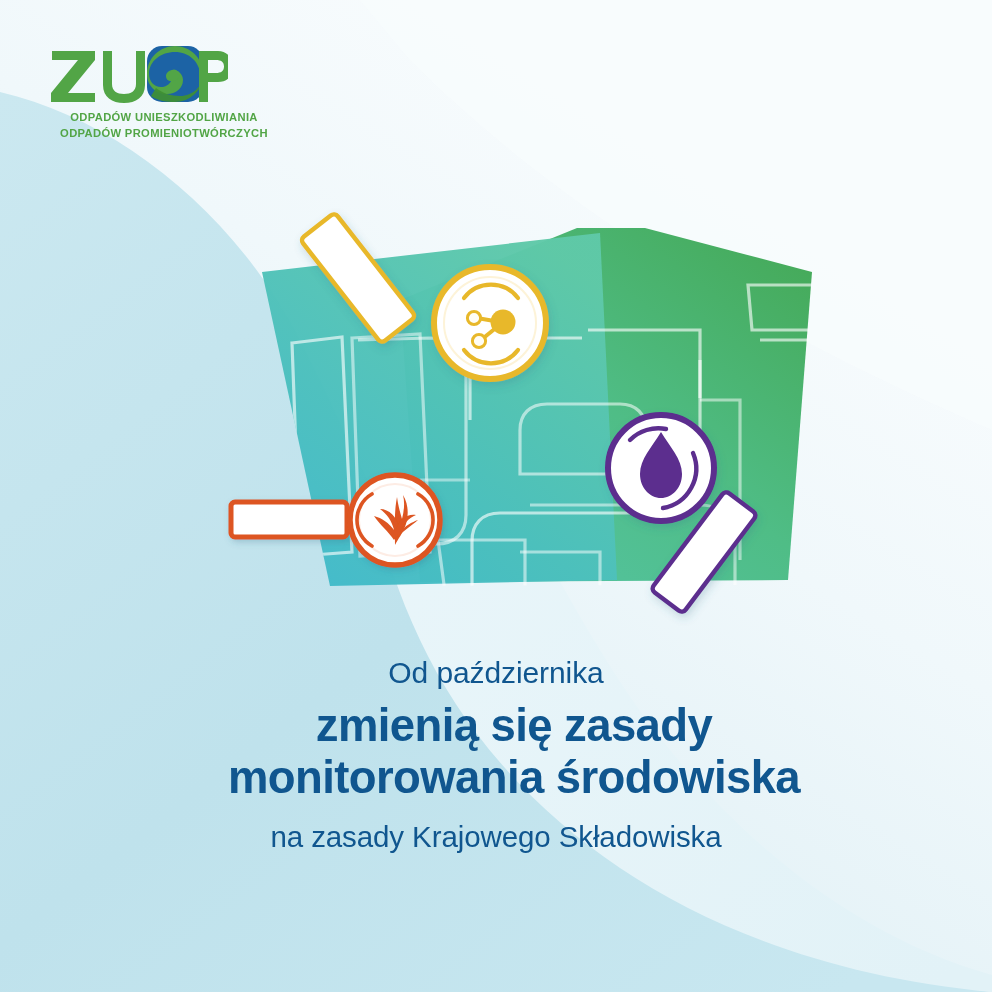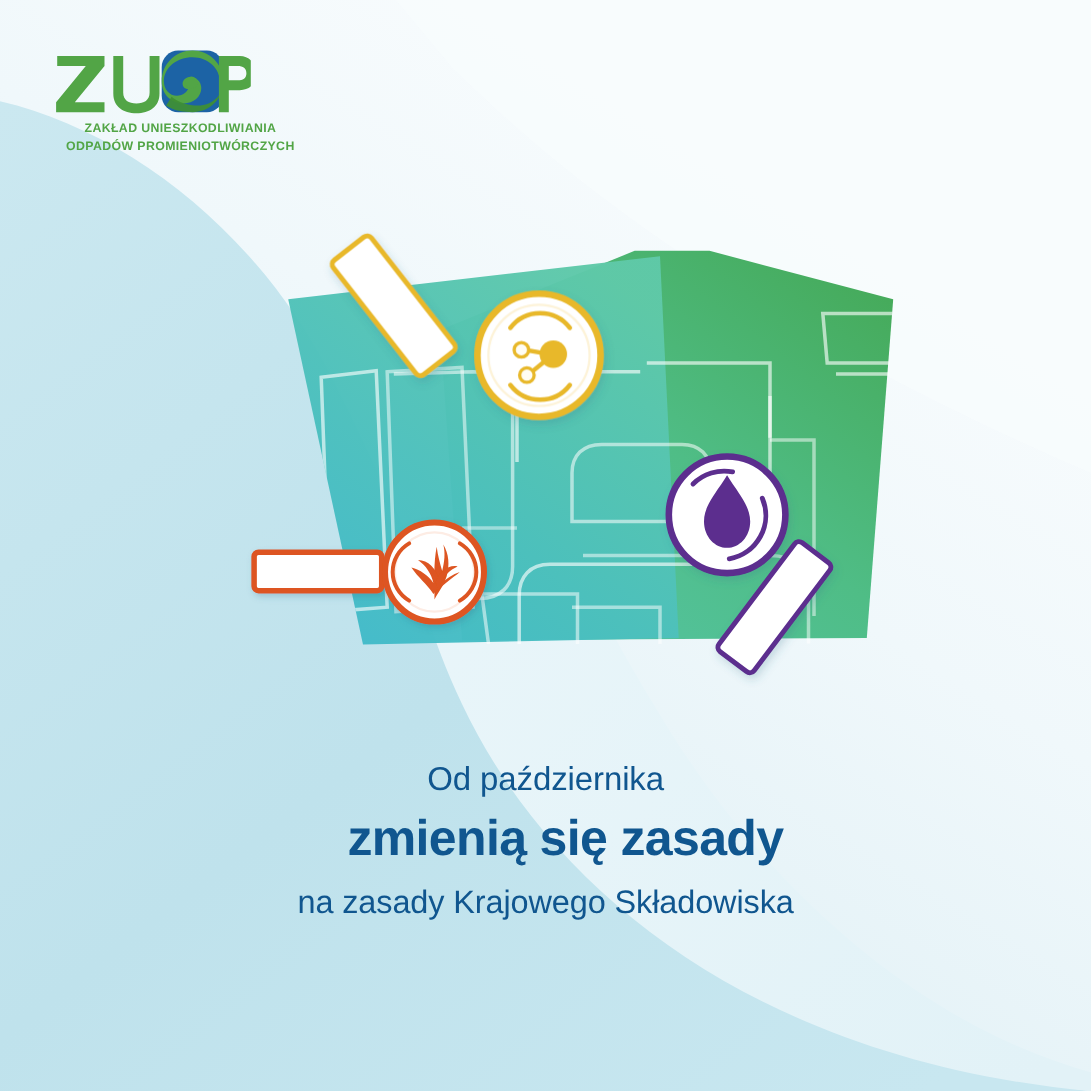--- a/index.html
+++ b/index.html
@@ -44,21 +44,20 @@
     pointer-events:none;
   }
 
   
   #copy {
     position:absolute; left:0; top:652px;
     width:992px;
     text-align:center;
     z-index:50;
     color:#10568f;
-    margin-top:36px;
   }
   #copy .kicker {
     font-size:30px;
     line-height:42px;
     font-weight:400;
     color:#10568f;
     letter-spacing:-0.1px;
   }
   #copy .headline {
     font-size:45.5px;
@@ -142,21 +141,21 @@
         <circle cx="126" cy="31" r="5.4" fill="#52a546"></circle>
       </g>
 
       <g>
         <path d="M151,7 L170,7 C179,7 185,14 185,23 C185,32 179,38 170,38 L160,38 L160,58
                  L151,58 Z M160,16 L160,29 L168,29 C173,29 176,27 176,22.5
                  C176,18 173,16 168,16 Z" fill="#52a546"></path>
       </g>
     </svg>
     <div id="logo-sub">
-      <span>ZAKŁAD UNIESZKODLIWIANIA</span>
+      <span>ODPADÓW UNIESZKODLIWIANIA</span>
       <span class="l2">ODPADÓW PROMIENIOTWÓRCZYCH</span>
     </div>
   </div>
 
   <svg id="illustration" viewBox="0 0 992 992" width="992" height="992" xmlns="http://www.w3.org/2000/svg">
     <defs>
       <linearGradient id="mapLeft" x1="0" y1="1" x2="0.75" y2="0">
         <stop offset="0%" stop-color="#3fb9cc"></stop>
         <stop offset="45%" stop-color="#4cc0bd"></stop>
         <stop offset="100%" stop-color="#5fc9a8"></stop>
@@ -275,19 +274,20 @@
         <path d="M661,432 C670,447 682,459 682,474 C682,488 672,498 661,498
                  C650,498 640,488 640,474 C640,459 652,447 661,432 Z" fill="#5b2d8e"></path>
       </g>
     </g>
   </svg>
 
   <div id="copy">
     <div class="kicker">Od października</div>
     <div class="headline">
       <span>zmienią się zasady</span>
+      <span class="hl2">monitorowania środowiska</span>
     </div>
     <div class="tail">
       <span>na zasady Krajowego Składowiska</span>
     </div>
   </div>
 
 </div>
 
 </body></html>

